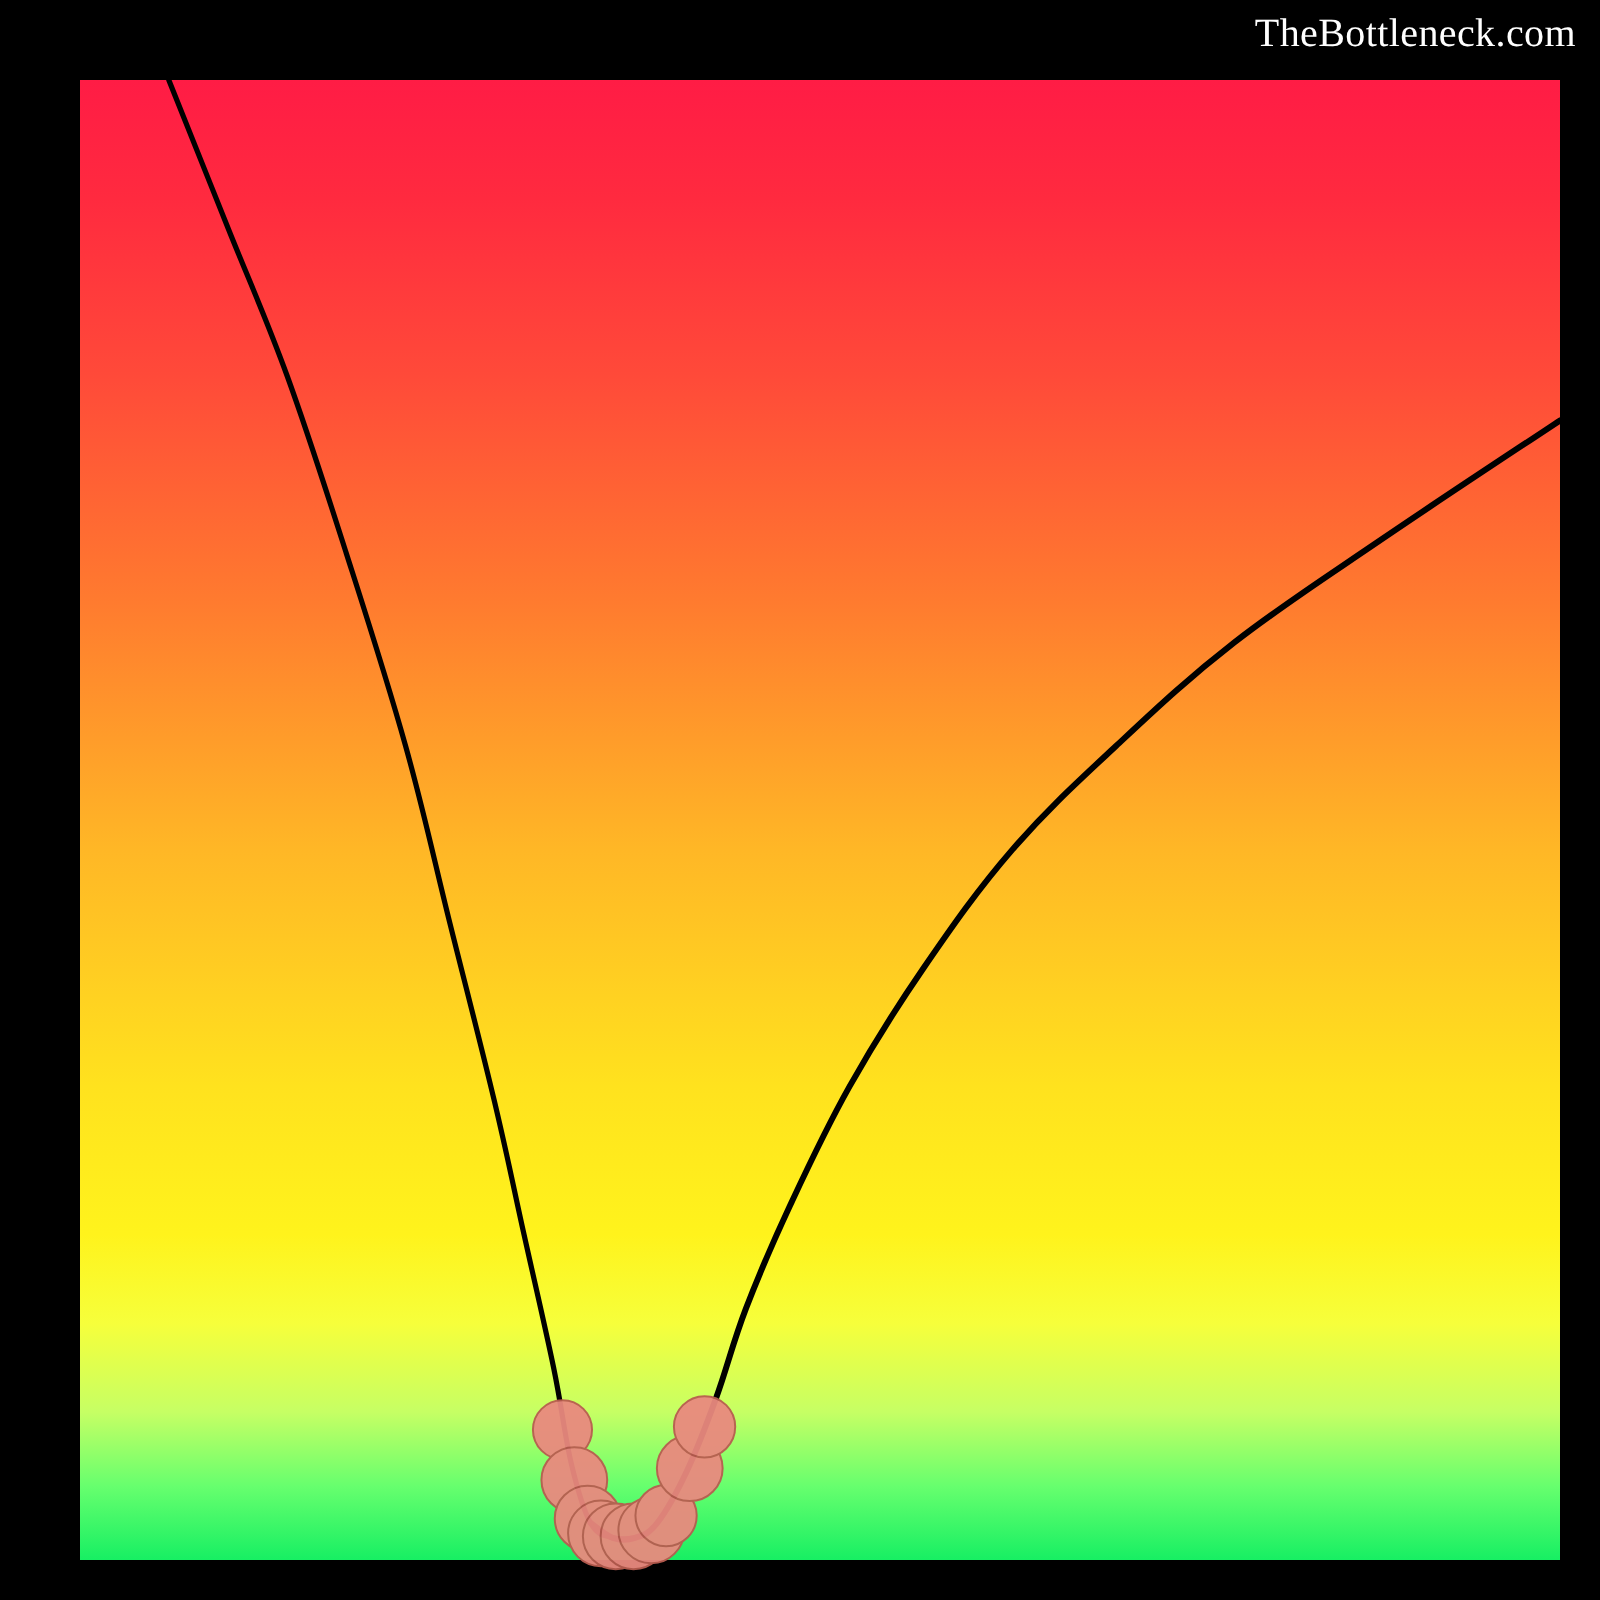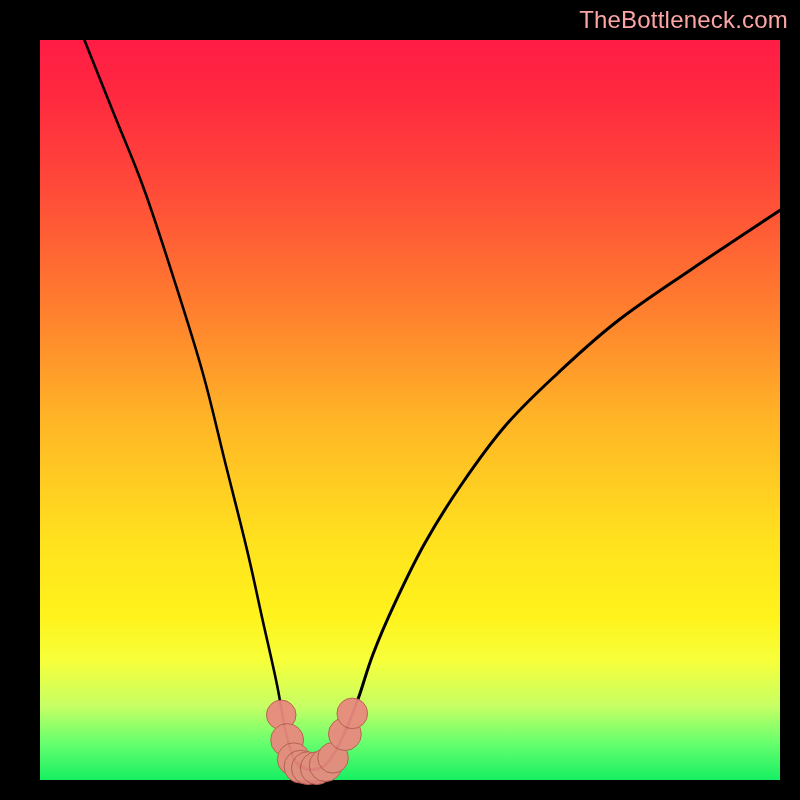--- a/index.html
+++ b/index.html
@@ -34,25 +34,26 @@
       #f6ff3b 84%,
       #c6ff64 90%,
       #67ff6e 95%,
       #17ef63 100%
     );
   }
   .attribution {
     position: absolute;
     top: 6px;
     right: 12px;
-    color: #fca5a5;
-    font-size: 24px;
+    color: #ffffff;
+    font-size: 20px;
     font-weight: 400;
     letter-spacing: 0.2px;
     user-select: none;
+    font-family: Liberation Serif, serif;
   }
   svg.curve {
     position: absolute;
     left: 0;
     top: 0;
     width: 740px;
     height: 740px;
     overflow: visible;
   }
   .curve-path {

